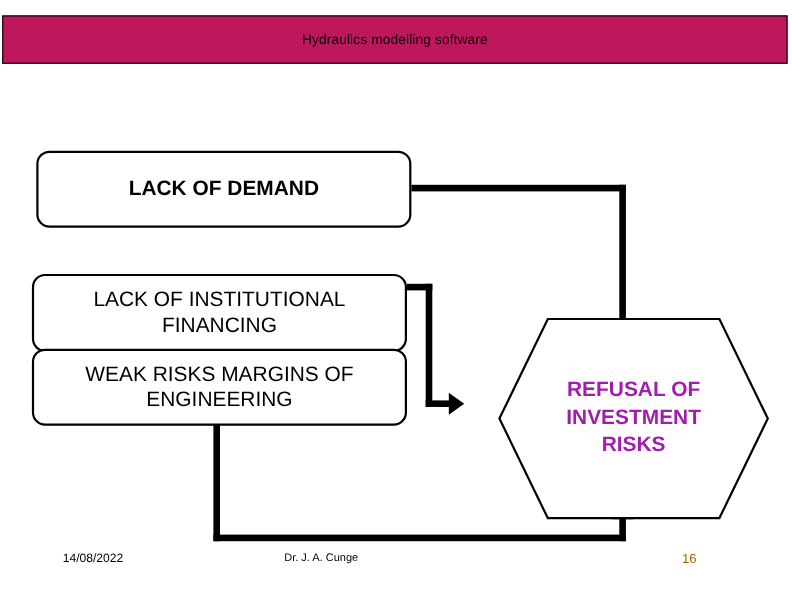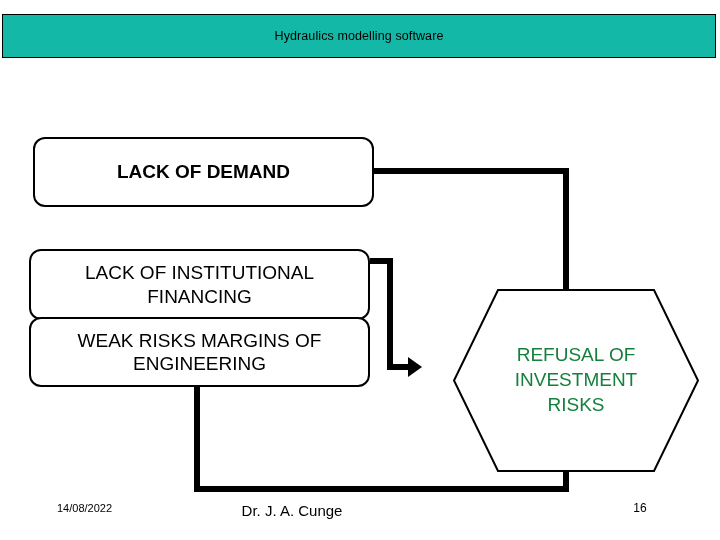--- a/index.html
+++ b/index.html
@@ -20,21 +20,21 @@
 
   
   .title-bar {
     position: absolute;
     left: 2px;
     top: 14px;
     width: 714px;
     height: 44px;
     border: 1px solid #000000;
     box-sizing: border-box;
-    background: #14b8a6;
+    background: #be185d;
   }
   .title-text {
     position: absolute;
     left: 0;
     top: 0;
     width: 100%;
     height: 100%;
     display: flex;
     align-items: center;
     justify-content: center;
@@ -100,23 +100,23 @@
     position: absolute;
     left: 40px;
     top: 0;
     width: 168px;
     height: 185px;
     display: flex;
     align-items: center;
     justify-content: center;
     text-align: center;
     font-size: 19px;
-    font-weight: normal;
+    font-weight: bold;
     line-height: 1.3;
-    color: #15803d;
+    color: #a21caf;
   }
 
   
   .conn {
     position: absolute;
     background: #000000;
     z-index: 2;
   }
   
   #c1 { left: 374px; top: 168px; width: 195px; height: 6px; }
@@ -170,31 +170,31 @@
     top: 502px;
     font-size: 11px;
     color: #000000;
   }
   .footer-author {
     position: absolute;
     left: 0;
     top: 502px;
     width: 584px;
     text-align: center;
-    font-size: 15px;
+    font-size: 10px;
     color: #000000;
   }
   .footer-page {
     position: absolute;
     left: 620px;
     top: 501px;
     width: 40px;
-    text-align: center;
+    text-align: left;
     font-size: 12px;
-    color: #000000;
+    color: #a16207;
   }
 </style>
 </head>
 <body>
 
 <div id="slide">
 
   <div class="title-bar">
     <div class="title-text">Hydraulics modelling software</div>
   </div>

